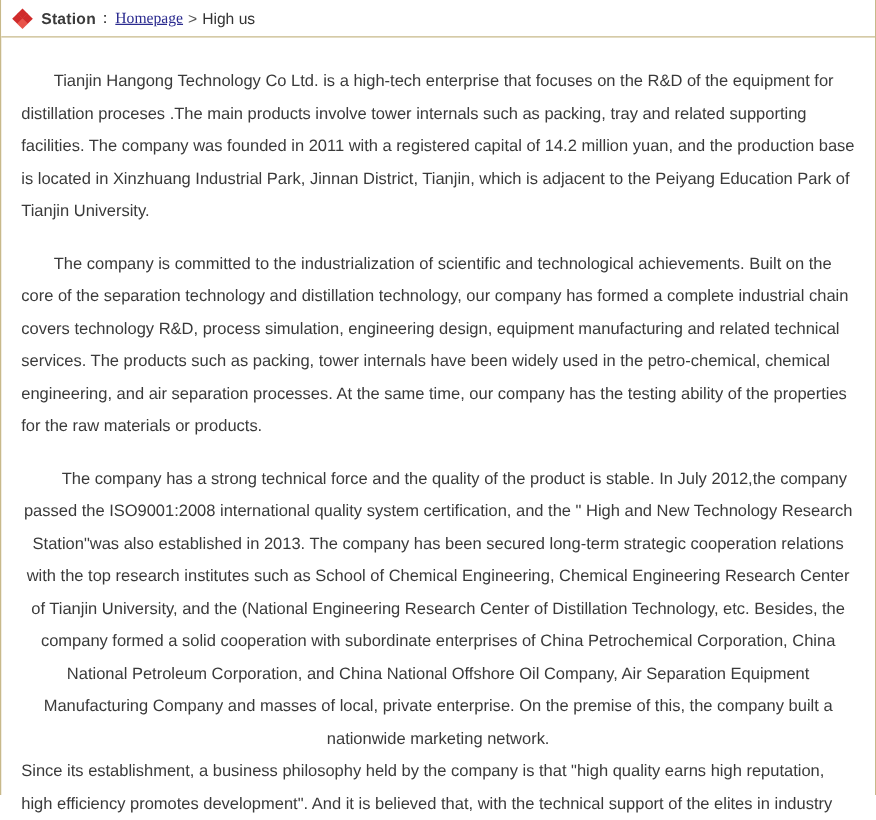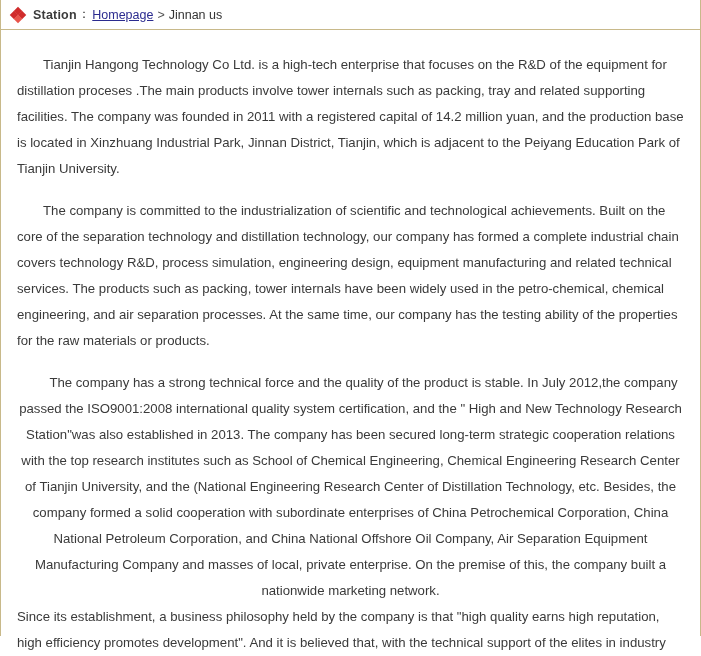--- a/index.html
+++ b/index.html
@@ -58,20 +58,21 @@
     letter-spacing: .2px;
   }
   .crumb-colon {
     margin: 0 2px 0 1px;
     color: #3b3b3b;
   }
   .crumb-link {
     color: #2b2b8f;
     text-decoration: underline;
     cursor: pointer;
+    font-family: Liberation Serif, serif;
   }
   .crumb-sep {
     margin: 0 4px;
     color: #555555;
   }
   .crumb-current {
     color: #333333;
   }
   
   .content {
@@ -102,21 +103,21 @@
     <span class="crumb-icon">
       <i class="a"></i>
         <i class="b"></i>
         <i class="c"></i>
         <i class="d"></i>
     </span>
     <span class="crumb-label">Station</span>
     <span class="crumb-colon">：</span>
     <a class="crumb-link">Homepage</a>
     <span class="crumb-sep">&gt;</span>
-    <span class="crumb-current">Jinnan us</span>
+    <span class="crumb-current">High us</span>
   </div>
 
   <div class="content">
     <p>Tianjin Hangong Technology Co Ltd. is a high-tech enterprise that focuses on the R&amp;D of the equipment for distillation proceses .The main products involve tower internals such as packing, tray and related supporting facilities. The company was founded in 2011 with a registered capital of 14.2 million yuan, and the production base is located in Xinzhuang Industrial Park, Jinnan District, Tianjin, which is adjacent to the Peiyang Education Park of Tianjin University.</p>
     <p>The company is committed to the industrialization of scientific and technological achievements. Built on the core of the separation technology and distillation technology, our company has formed a complete industrial chain covers technology R&amp;D, process simulation, engineering design, equipment manufacturing and related technical services. The products such as packing, tower internals have been widely used in the petro-chemical, chemical engineering, and air separation processes. At the same time, our company has the testing ability of the properties for the raw materials or products.</p>
     <p class="tight">The company has a strong technical force and the quality of the product is stable. In July 2012,the company passed the ISO9001:2008 international quality system certification, and the " High and New Technology Research Station"was also established in 2013. The company has been secured long-term strategic cooperation relations with the top research institutes such as School of Chemical Engineering, Chemical Engineering Research Center of Tianjin University, and the (National Engineering Research Center of Distillation Technology, etc. Besides, the company formed a solid cooperation with subordinate enterprises of China Petrochemical Corporation, China National Petroleum Corporation, and China National Offshore Oil Company, Air Separation Equipment Manufacturing Company and masses of local, private enterprise. On the premise of this, the company built a nationwide marketing network.</p>
     <p class="no-indent">Since its establishment, a business philosophy held by the company is that "high quality earns high reputation, high efficiency promotes development". And it is believed that, with the technical support of the elites in industry and the advanced management method, the company can earn a place in the fierce market competition and achieve a rapid, healthy and sustainable development.</p>
 
   </div>
 

